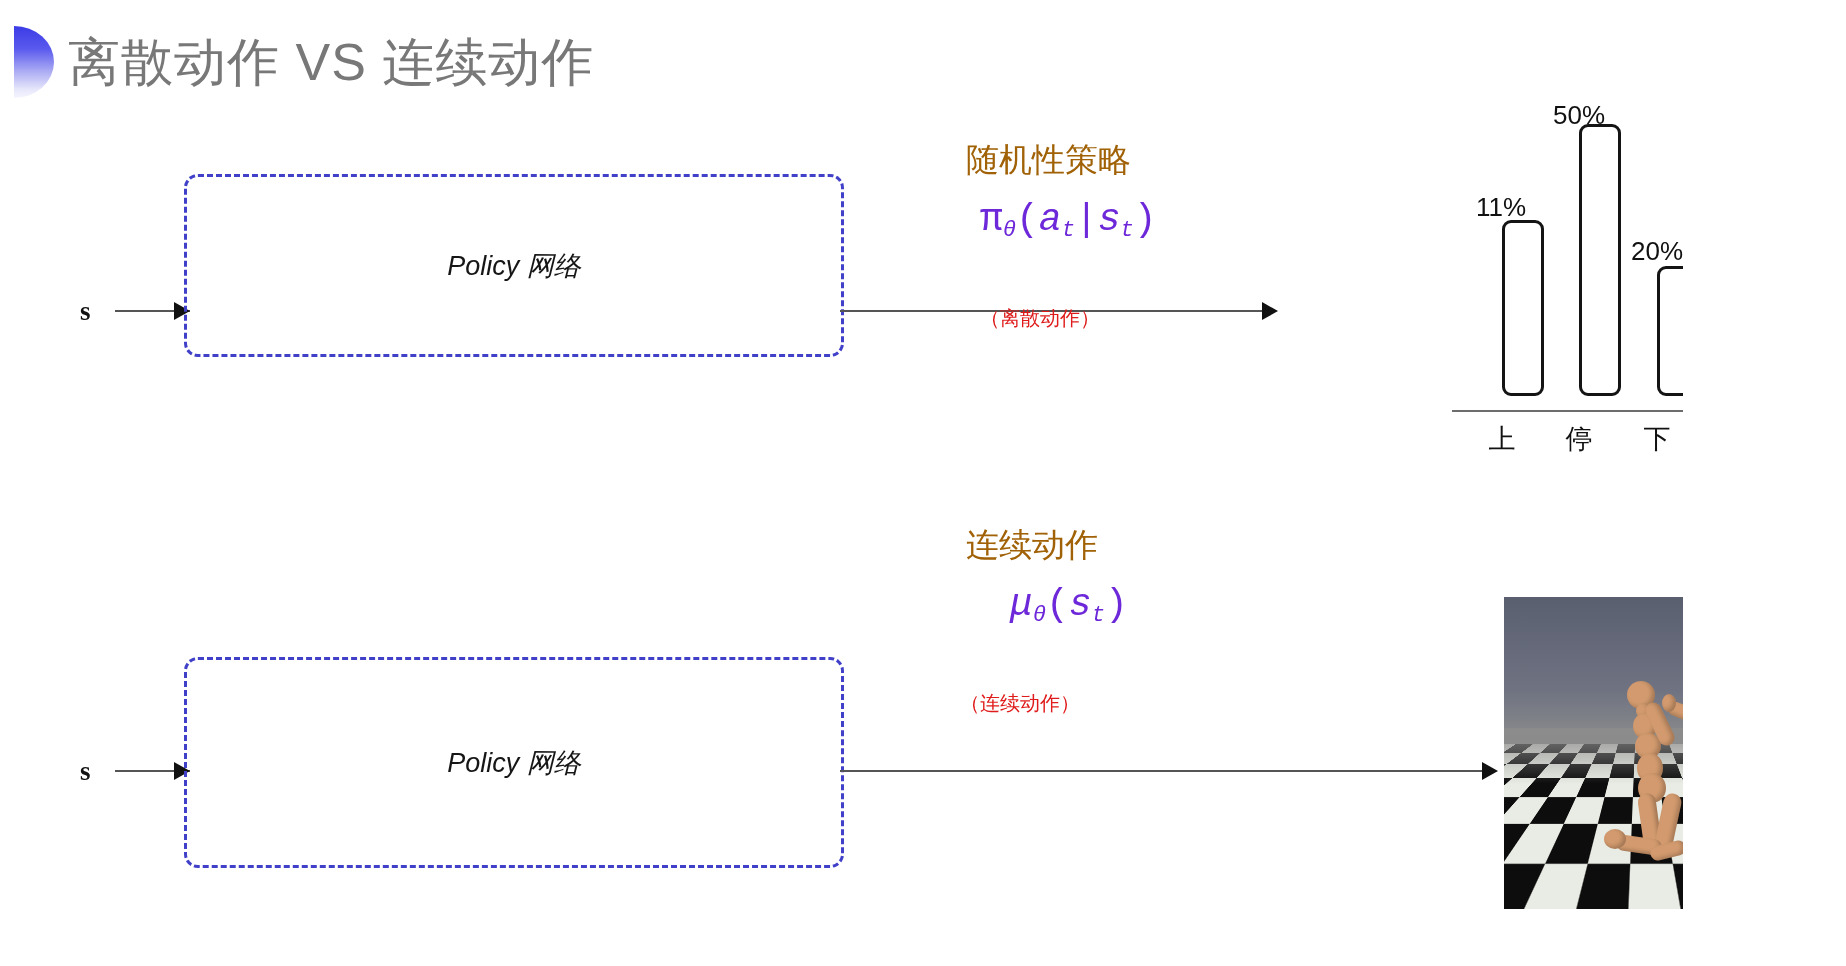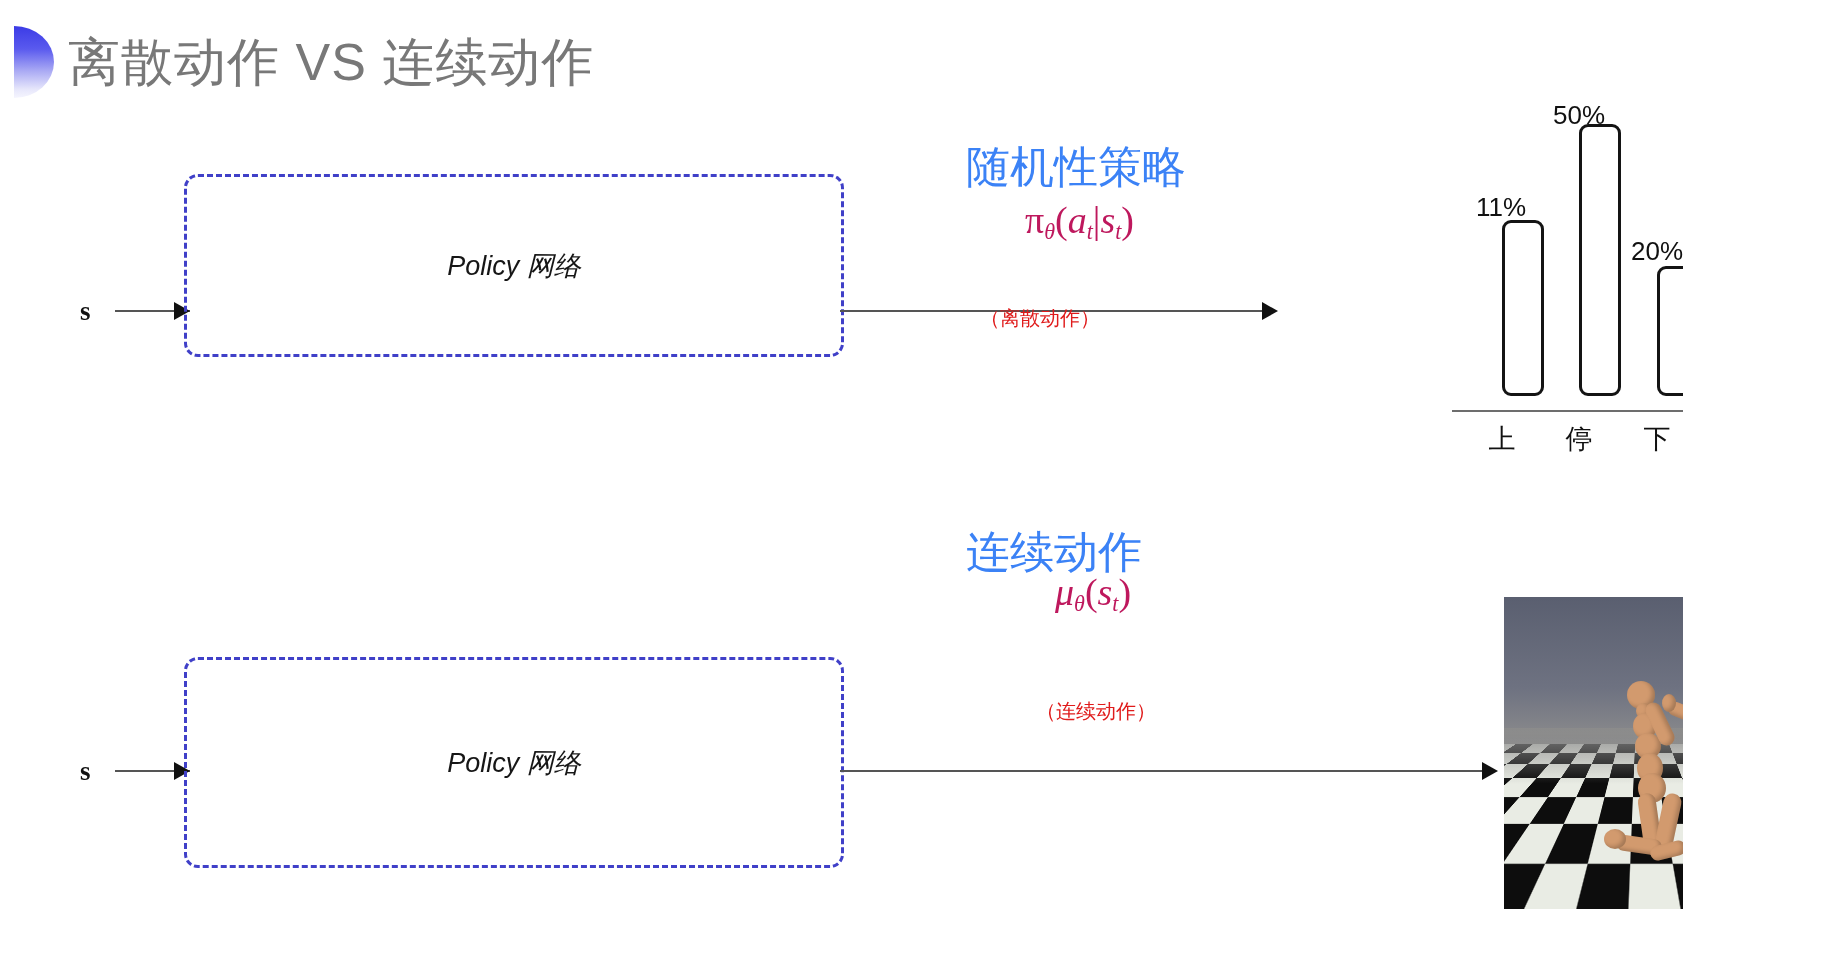--- a/index.html
+++ b/index.html
@@ -75,32 +75,31 @@
     transform: translateY(-50%);
     text-align: center;
     font-size: 27px;
     color: #161616;
     font-family: "Liberation Sans", "DejaVu Sans", sans-serif;
   }
 
   
   .policy-caption {
     position: absolute;
-    font-size: 44px;
-    color: #3b82f6;
+    font-size: 33px;
+    color: #a16207;
     white-space: nowrap;
   }
   .policy-formula {
     position: absolute;
     font-size: 38px;
-    color: #be185d;
-    white-space: nowrap;
-    font-family: Liberation Serif, serif;
+    color: #6d28d9;
+    white-space: nowrap;
+    font-family: Liberation Mono, monospace;
     font-style: italic;
-    margin-left: 45px;
   }
   .policy-formula .up {
     font-style: normal;
   }
   .policy-formula sub {
     font-size: 0.58em;
     font-style: italic;
     vertical-align: -0.28em;
   }
   .policy-note {
@@ -241,25 +240,25 @@
 
   <div class="policy-box" style="left:184px; top:657px; width:654px; height:205px;">
     <div class="policy-box-label">Policy 网络</div>
   </div>
 
   <div class="arrow-line" style="left:840px; top:770px; width:650px;"></div>
   <div class="arrow-head" style="left:1482px; top:762px;"></div>
 
   <div class="policy-caption" style="left:966px; top:523px;">连续动作</div>
 
-  <div class="policy-formula" style="left:1010px; top:570px;">
+  <div class="policy-formula" style="left:1010px; top:583px;">
     <span>μ</span><sub>θ</sub><span class="up">(</span><span>s</span><sub>t</sub><span class="up">)</span>
   </div>
 
-  <div class="policy-note" style="left:1036px; top:690px;margin-top:8px;">（连续动作）</div>
+  <div class="policy-note" style="left:960px; top:690px;">（连续动作）</div>
 
   <div id="sim-image">
     <div id="sim-sky"></div>
     <div id="sim-floor"></div>
     <div id="sim-haze"></div>
 
     <div class="hu" style="left:123px; top:84px; width:28px; height:28px;"></div>
     <div class="hu" style="left:132px; top:106px; width:15px; height:16px;"></div>
     <div class="hu" style="left:129px; top:116px; width:24px; height:26px;"></div>
     <div class="hu" style="left:131px; top:136px; width:26px; height:26px;"></div>

